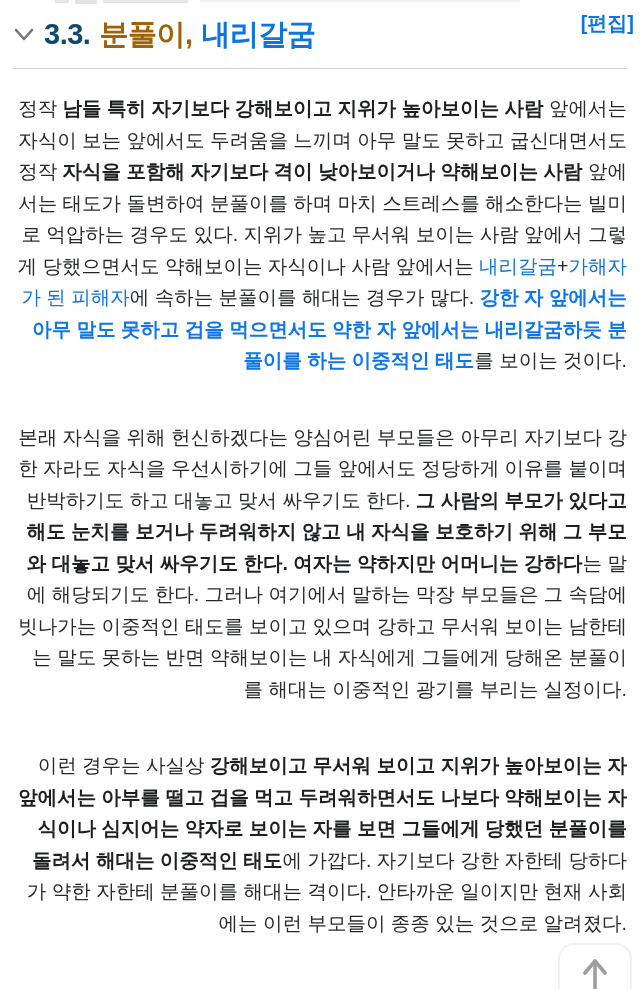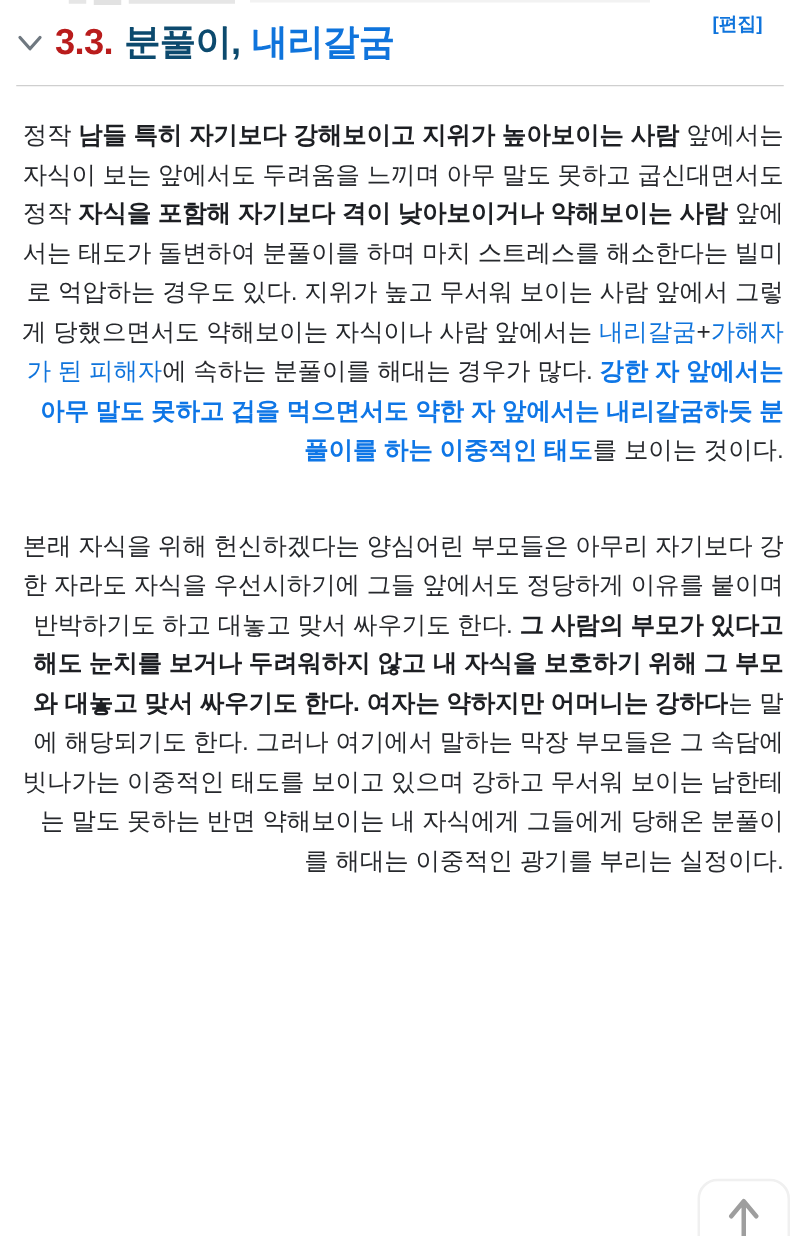--- a/index.html
+++ b/index.html
@@ -38,28 +38,28 @@
     cursor: pointer;
     flex: 0 0 auto;
   }
   h2.section-title {
     margin: 0;
     font-size: 29px;
     line-height: 36px;
     font-weight: 700;
     letter-spacing: -0.5px;
   }
-  .h-num  { color: #b91c1c; margin-right: 9px; cursor: pointer; text-decoration: none; }
-  .h-plain{ color: #0c4a6e; margin-right: 9px; }
+  .h-num  { color: #0c4a6e; margin-right: 9px; cursor: pointer; text-decoration: none; }
+  .h-plain{ color: #a16207; margin-right: 9px; }
   .h-link { color: #0f74dc; cursor: pointer; text-decoration: none; }
   .edit-link {
     position: absolute;
     top: 10px;
-    right: 30px;
-    font-size: 15px;
+    right: 6px;
+    font-size: 20px;
     font-weight: 700;
     color: #0f74dc;
     text-decoration: none;
     cursor: pointer;
   }
   .divider {
     border: none;
     border-top: 1px solid #cfcfcf;
     margin: 16px 13px 0 13px;
   }
@@ -112,19 +112,20 @@
     <a class="h-num">3.3.</a><span class="h-plain">분풀이,</span><a class="h-link">내리갈굼</a>
   </h2>
   <a class="edit-link">[편집]</a>
 </div>
 
 <hr class="divider">
 
 <div class="article">
     <p><span class="run-normal">정작 </span><span class="run-bold">남들 특히 자기보다 강해보이고 지위가 높아보이는 사람</span><span class="run-normal"> 앞에서는 자식이 보는 앞에서도 두려움을 느끼며 아무 말도 못하고 굽신대면서도 정작 </span><span class="run-bold">자식을 포함해 자기보다 격이 낮아보이거나 약해보이는 사람</span><span class="run-normal"> 앞에서는 태도가 돌변하여 분풀이를 하며 마치 스트레스를 해소한다는 빌미로 억압하는 경우도 있다. 지위가 높고 무서워 보이는 사람 앞에서 그렇게 당했으면서도 약해보이는 자식이나 사람 앞에서는 </span><a class="run-link">내리갈굼</a><span class="run-normal">+</span><a class="run-link">가해자가 된 피해자</a><span class="run-normal">에 속하는 분풀이를 해대는 경우가 많다. </span><a class="run-link-bold">강한 자 앞에서는 아무 말도 못하고 겁을 먹으면서도 약한 자 앞에서는 내리갈굼하듯 분풀이를 하는 이중적인 태도</a><span class="run-normal">를 보이는 것이다.</span></p>
     <p><span class="run-normal">본래 자식을 위해 헌신하겠다는 양심어린 부모들은 아무리 자기보다 강한 자라도 자식을 우선시하기에 그들 앞에서도 정당하게 이유를 붙이며 반박하기도 하고 대놓고 맞서 싸우기도 한다. </span><span class="run-bold">그 사람의 부모가 있다고해도 눈치를 보거나 두려워하지 않고 내 자식을 보호하기 위해 그 부모와 대놓고 맞서 싸우기도 한다. 여자는 약하지만 어머니는 강하다</span><span class="run-normal">는 말에 해당되기도 한다. 그러나 여기에서 말하는 막장 부모들은 그 속담에 빗나가는 이중적인 태도를 보이고 있으며 강하고 무서워 보이는 남한테는 말도 못하는 반면 약해보이는 내 자식에게 그들에게 당해온 분풀이를 해대는 이중적인 광기를 부리는 실정이다.</span></p>
+    <p><span class="run-normal">이런 경우는 사실상 </span><span class="run-bold">강해보이고 무서워 보이고 지위가 높아보이는 자 앞에서는 아부를 떨고 겁을 먹고 두려워하면서도 나보다 약해보이는 자식이나 심지어는 약자로 보이는 자를 보면 그들에게 당했던 분풀이를 돌려서 해대는 이중적인 태도</span><span class="run-normal">에 가깝다. 자기보다 강한 자한테 당하다가 약한 자한테 분풀이를 해대는 격이다. 안타까운 일이지만 현재 사회에는 이런 부모들이 종종 있는 것으로 알려졌다.</span></p>
   </div>
 
 <div class="scroll-top-btn">
   <svg width="30" height="36" viewBox="0 0 30 36">
     <path d="M15 34 V7 M5 16 L15 4 L25 16" fill="none" stroke="#9e9e9e" stroke-width="3.6" stroke-linecap="round" stroke-linejoin="round"></path>
   </svg>
 </div>
 
 </body></html>

